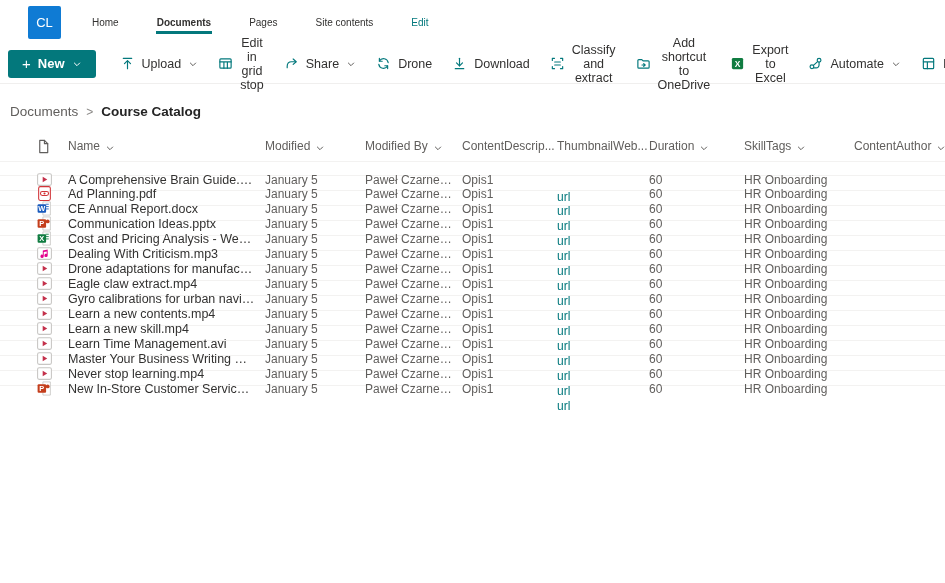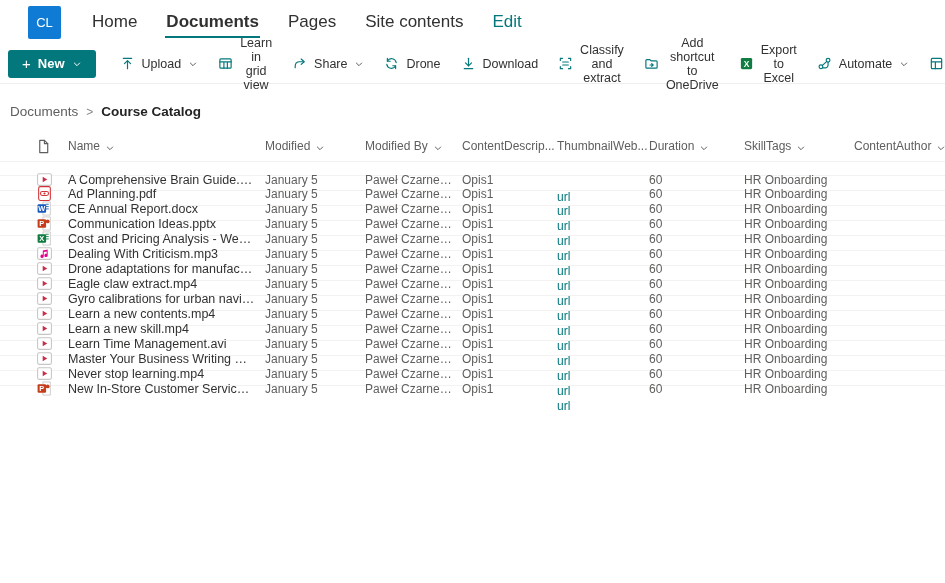--- a/index.html
+++ b/index.html
@@ -4,21 +4,21 @@
 <style>
   * { box-sizing: border-box; margin: 0; padding: 0; }
   html,body { width:945px; height:583px; overflow:hidden; background:#fff;
     font-family:"Liberation Sans", sans-serif; color:#323130; }
 
   
   .suitebar { display:flex; align-items:center; height:44px; padding:0 28px; }
   .logo { width:33px; height:33px; border-radius:2px; display:flex; align-items:center;
     justify-content:center; color:#fff; font-size:13px; font-weight:500; flex:0 0 auto; cursor:pointer; }
   .site-title { margin-left:18px; font-size:17px; font-weight:700; color:#242424; cursor:pointer; }
-  .topnav { display:flex; margin-left:30px; gap:27px; font-size:17px; align-items:flex-end; }
+  .topnav { display:flex; margin-left:30px; gap:36px; font-size:10px; align-items:flex-end; }
   .nav-item { color:#323130; cursor:pointer; position:relative; padding:6px 1px; }
   .nav-item.active { font-weight:600; }
   .nav-item.active::after { content:""; position:absolute; left:0; right:0; bottom:0;
     height:2.5px; background:var(--accent); }
   .nav-item.accent { color:var(--accent); }
 
   
   .commandbar { display:flex; align-items:center; height:40px; padding:0 8px;
     border-bottom:1px solid #f0efee; }
   .new-btn { display:flex; align-items:center; gap:7px; background:var(--accent); color:#fff;
@@ -95,21 +95,21 @@
           </svg>
         </span>
       </button>
       <button class="cmd">
     <span class="cmd-icon">
           <svg width="15" height="15" viewBox="0 0 16 16" fill="none" stroke="currentColor" stroke-width="1.25" stroke-linecap="round" stroke-linejoin="round">
             <rect x="2" y="3" width="12" height="10" rx="1"></rect>
             <path d="M2 6.3h12M6.3 6.3V13M10 6.3V13"></path>
           </svg>
         </span>
-    <span class="cmd-label">Learn in grid view</span>
+    <span class="cmd-label">Edit in grid stop</span>
   </button>
       <button class="cmd">
     <span class="cmd-icon">
           <svg width="15" height="15" viewBox="0 0 16 16" fill="none" stroke="currentColor" stroke-width="1.25" stroke-linecap="round" stroke-linejoin="round">
             <path d="M9.8 3.2l3.2 2.9-3.2 2.9"></path>
             <path d="M12.6 6.1H8.1C5.3 6.1 3.4 8 3.4 11v1.4"></path>
           </svg>
         </span>
     <span class="cmd-label">Share</span>
   <span class="chev">

